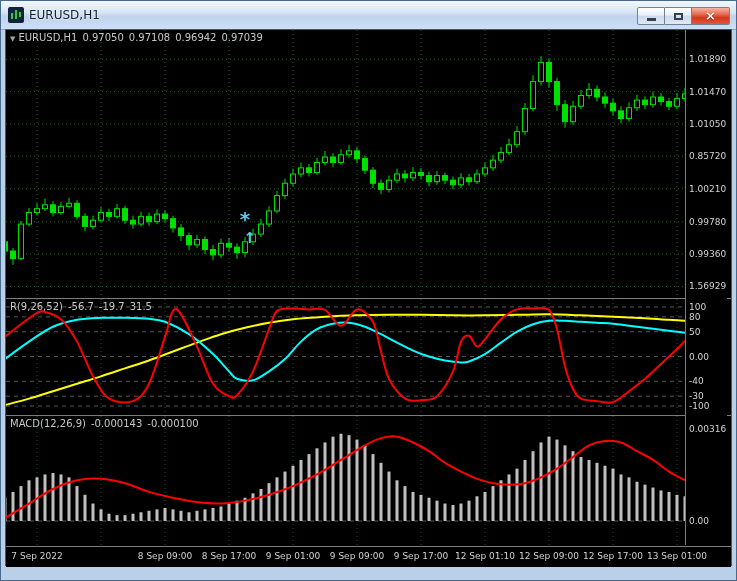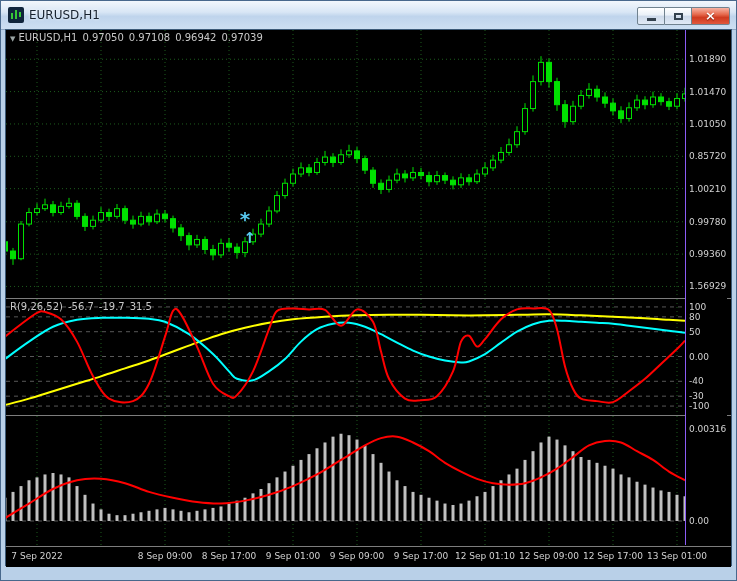--- a/index.html
+++ b/index.html
@@ -414,20 +414,23 @@
             <rect x="629.5" y="65.72706935123043" width="3" height="39.26174496644295"></rect>
             <rect x="637.5" y="68.63534675615212" width="3" height="36.353467561521256"></rect>
             <rect x="645.5" y="71.54362416107382" width="3" height="33.44519015659955"></rect>
             <rect x="653.5" y="74.45190156599553" width="3" height="30.536912751677846"></rect>
             <rect x="661.5" y="75.90604026845637" width="3" height="29.082774049217008"></rect>
             <rect x="669.5" y="78.81431767337807" width="3" height="26.174496644295303"></rect>
             <rect x="677.5" y="80.26845637583892" width="3" height="24.72035794183445"></rect>
           </g>
           <path d="M-1 102.08053691275167C3,99.65697240865026 15,92.38627889634601 23,87.53914988814319C31,82.69202087994036 39,76.87546607009695 47,72.99776286353467C55,69.1200596569724 63,65.96942580164057 71,64.27293064876957C79,62.57643549589858 87,62.334079045488444 95,62.81879194630873C103,63.30350484712901 111,65 119,67.18120805369128C127,69.36241610738256 135,73.48247576435494 143,75.90604026845637C151,78.32960477255779 159,80.02609992542878 167,81.72259507829978C175,83.41909023117077 183,85.11558538404176 191,86.08501118568233C199,87.0544369873229 207,87.78150633855333 215,87.53914988814319C223,87.29679343773304 231,86.08501118568232 239,84.63087248322147C247,83.17673378076061 255,81.23788217747949 263,78.81431767337807C271,76.39075316927665 279,73.48247576435496 287,70.08948545861297C295,66.69649515287098 303,62.818791946308714 311,58.456375838926164C319,54.09395973154361 327,48.76211782252051 335,43.914988814317674C343,39.06785980611484 352.3333333333333,33.0089485458613 359,29.373601789709173C365.6666666666667,25.738255033557046 369.6666666666667,23.557046979865767 375,22.102908277404918C380.3333333333333,20.64876957494407 385.6666666666667,19.92170022371365 391,20.648769574944076C396.3333333333333,21.375838926174502 401.6666666666667,24.041759880686048 407,26.465324384787465C412.3333333333333,28.888888888888882 417.6666666666667,31.797166293810594 423,35.19015659955258C428.3333333333333,38.58314690529456 433.6666666666667,43.43027591349739 439,46.82326621923937C444.3333333333333,50.216256524981354 449.6666666666667,52.88217747949291 455,55.54809843400447C460.3333333333333,58.214019388516036 465.6666666666667,60.87994034302759 471,62.81879194630873C476.3333333333333,64.75764354958986 481.6666666666667,66.21178225205071 487,67.18120805369128C492.3333333333333,68.15063385533185 497.6666666666667,68.63534675615212 503,68.63534675615212C508.3333333333333,68.63534675615212 513.6666666666666,68.39299030574199 519,67.18120805369128C524.3333333333334,65.96942580164057 529.6666666666666,63.78821774794929 535,61.36465324384787C540.3333333333334,58.94108873974645 545.6666666666666,56.03281133482476 551,52.639821029082775C556.3333333333334,49.24683072334079 561.6666666666666,44.88441461595823 567,41.00671140939596C572.3333333333334,37.129008202833695 577.6666666666666,32.03952274422073 583,29.373601789709173C588.3333333333334,26.707680835197618 593.6666666666666,25.495898583146907 599,25.011185682326623C604.3333333333334,24.52647278150634 609.6666666666666,24.76882923191647 615,26.465324384787465C620.3333333333334,28.16181953765846 625.6666666666666,32.281879194630875 631,35.19015659955258C636.3333333333334,38.098434004474285 641.6666666666666,40.52199850857569 647,43.914988814317674C652.3333333333334,47.307979120059656 657.6666666666666,52.15510812826249 663,55.54809843400447C668.3333333333334,58.941088739746455 676.3333333333334,62.81879194630872 679,64.27293064876957" fill="none" stroke="#FF0000" stroke-width="2"></path>
         </svg>
+      <div class="pane-label">
+        <span>MACD(12,26,9)</span><span>-0.000143</span><span>-0.000100</span>
+      </div>
     </div>
     <div class="sep" id="sep3"></div>
 
     <div class="time-axis" id="time-axis">
         <span class="time-label" style="left: 31px;">7 Sep 2022</span>
         <span class="time-label" style="left: 95px; margin-top: 48px;">8 Sep 01:00</span>
         <span class="time-label" style="left: 159px;">8 Sep 09:00</span>
         <span class="time-label" style="left: 223px;">8 Sep 17:00</span>
         <span class="time-label" style="left: 287px;">9 Sep 01:00</span>
         <span class="time-label" style="left: 351px;">9 Sep 09:00</span>

